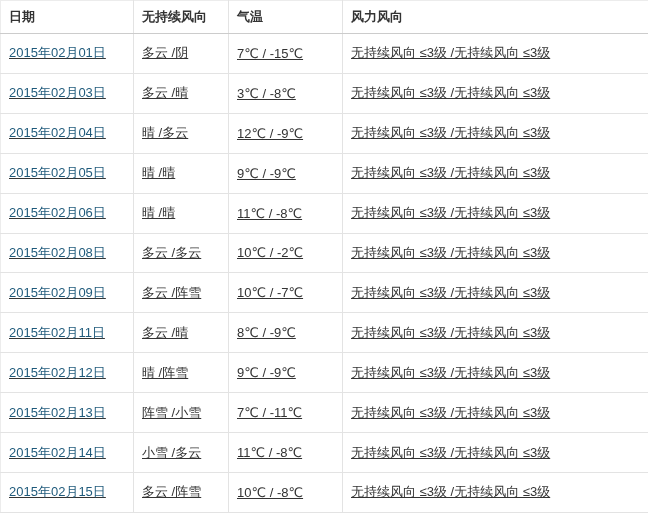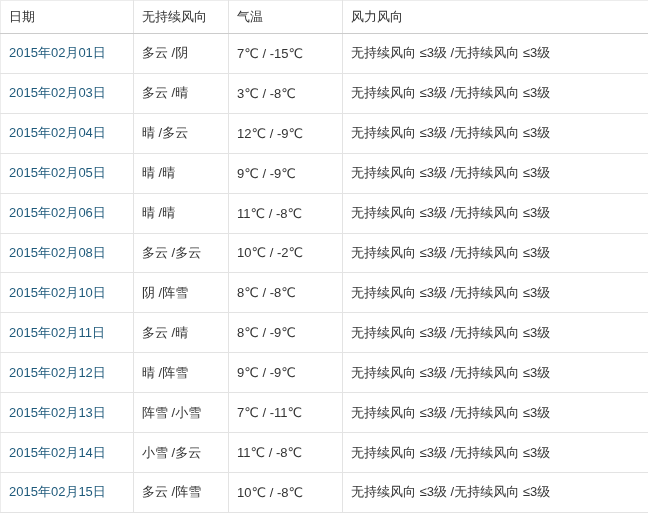--- a/index.html
+++ b/index.html
@@ -20,39 +20,40 @@
   .weather-table col.col-date    { width: 133px; }
   .weather-table col.col-weather { width: 95px;  }
   .weather-table col.col-temp    { width: 114px; }
   .weather-table col.col-wind    { width: 306px; }
   .weather-table th {
     height: 32px;
     padding: 0 0 0 8px;
     text-align: left;
     vertical-align: middle;
     font-size: 13px;
-    font-weight: normal;
+    font-weight: bold;
     color: #333333;
     border-bottom: 1px solid #cccccc;
     border-right: 1px solid #e3e3e3;
     background: #ffffff;
     white-space: nowrap;
     overflow: hidden;
   }
   .weather-table td {
     height: 31px;
     padding: 0 0 0 8px;
     vertical-align: middle;
     font-size: 13px;
     color: #333333;
     border-bottom: 1px solid #e3e3e3;
     border-right: 1px solid #e3e3e3;
     background: #ffffff;
     white-space: nowrap;
     overflow: hidden;
+    text-decoration: underline;
   }
   .weather-table th:last-child,
   .weather-table td:last-child { border-right: none; margin-left: 36px; }
   .date-link {
     color: #1f5a7b;
     text-decoration: none;
     cursor: pointer;
   }
 </style>
 </head>
@@ -104,23 +105,23 @@
       <td>11℃ / -8℃</td>
       <td>无持续风向 ≤3级 /无持续风向 ≤3级</td>
     </tr>
     <tr>
       <td><a class="date-link">2015年02月08日</a></td>
       <td>多云 /多云</td>
       <td>10℃ / -2℃</td>
       <td>无持续风向 ≤3级 /无持续风向 ≤3级</td>
     </tr>
     <tr>
-      <td><a class="date-link">2015年02月10日</a></td>
-      <td>阴 /阵雪</td>
-      <td>8℃ / -8℃</td>
+      <td><a class="date-link">2015年02月09日</a></td>
+      <td>多云 /阵雪</td>
+      <td>10℃ / -7℃</td>
       <td>无持续风向 ≤3级 /无持续风向 ≤3级</td>
     </tr>
     <tr>
       <td><a class="date-link">2015年02月11日</a></td>
       <td>多云 /晴</td>
       <td>8℃ / -9℃</td>
       <td>无持续风向 ≤3级 /无持续风向 ≤3级</td>
     </tr>
     <tr>
       <td><a class="date-link">2015年02月12日</a></td>

